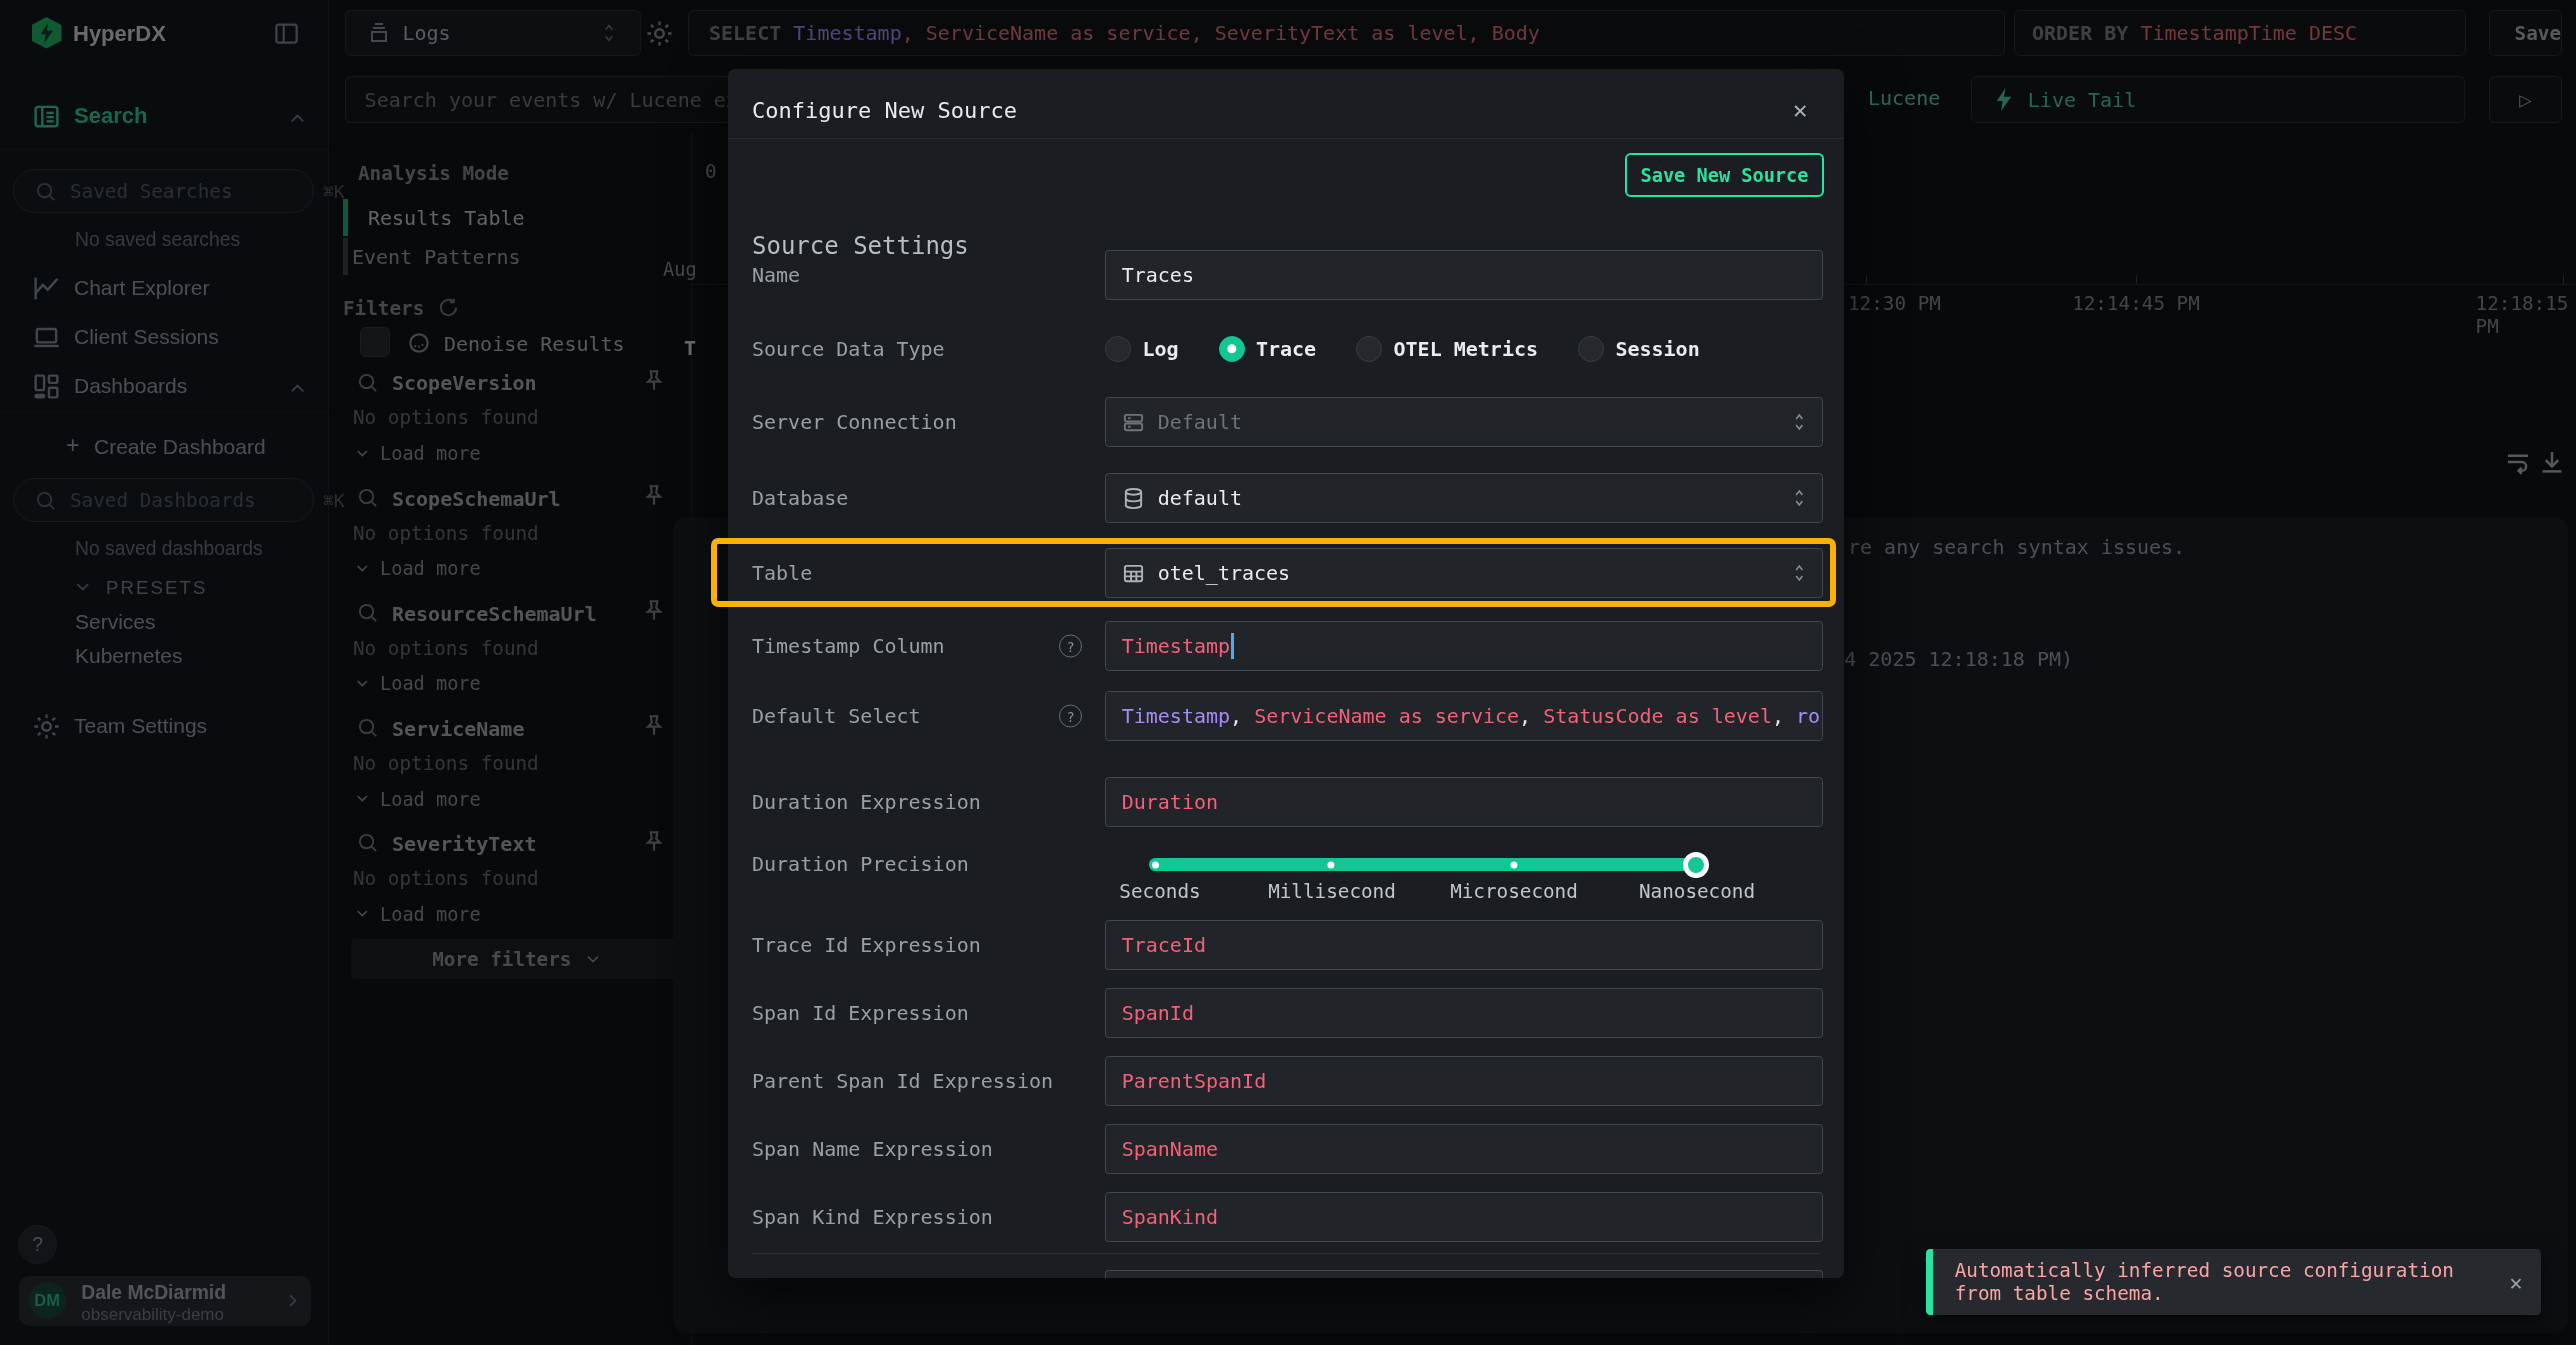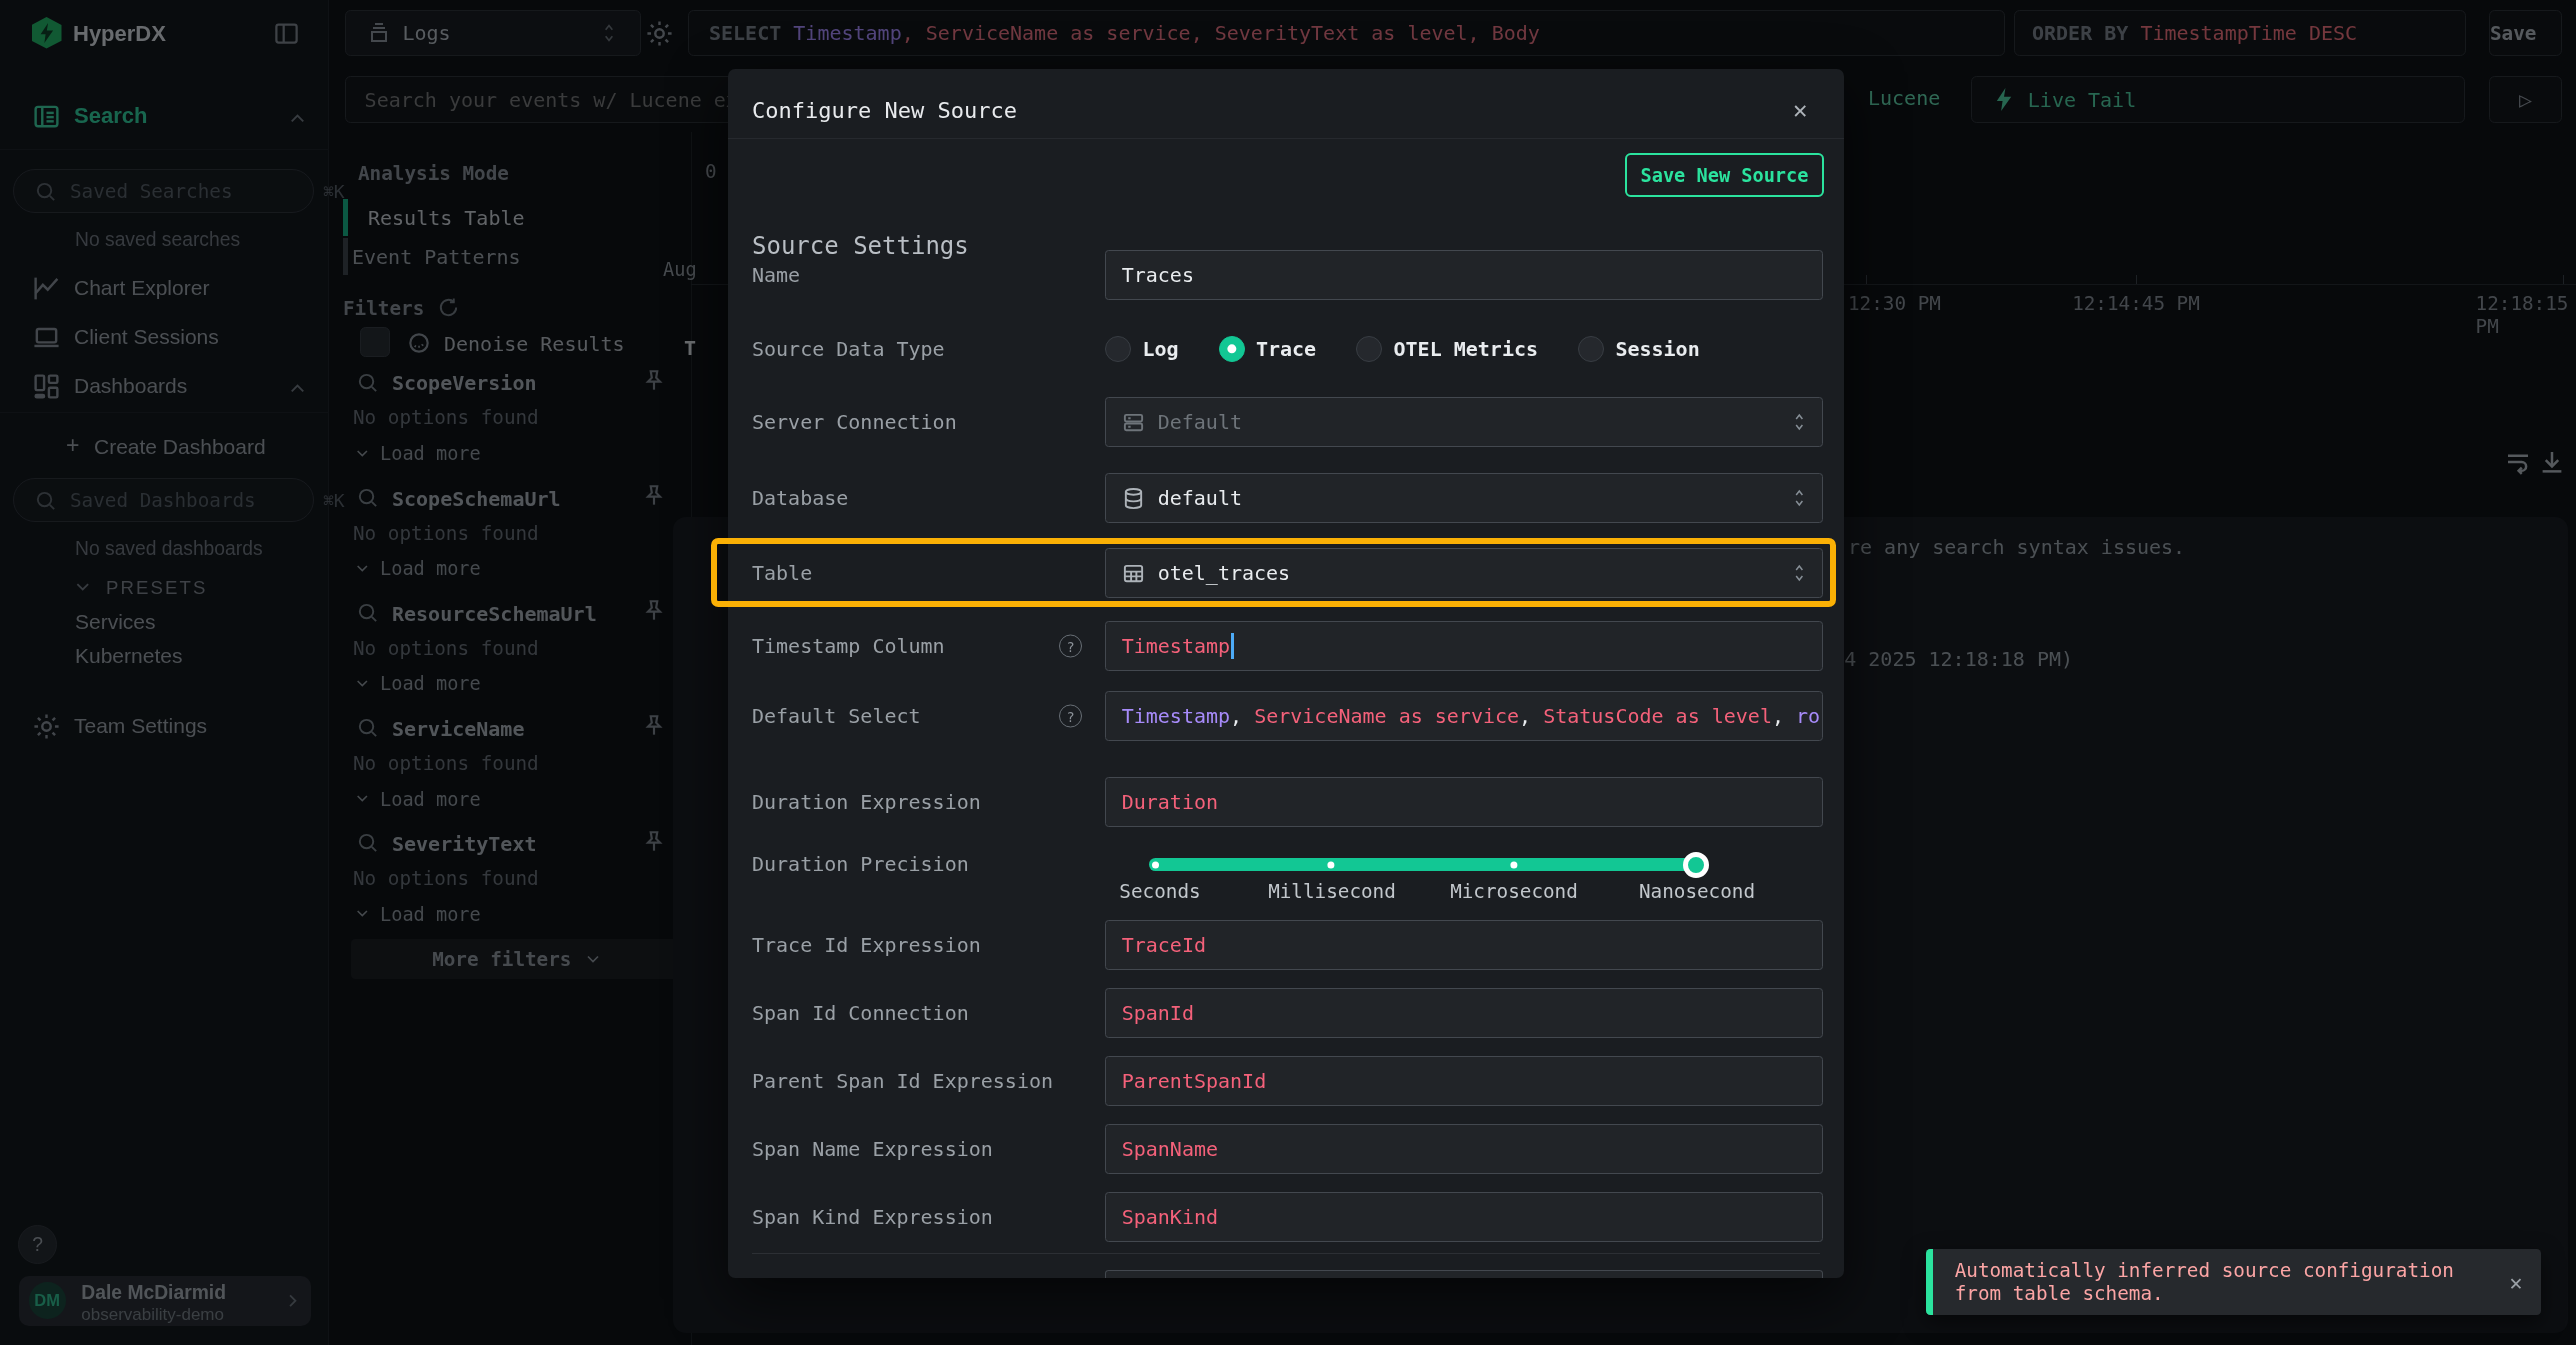--- a/index.html
+++ b/index.html
@@ -176,21 +176,21 @@
         <path d="M12 2v3M12 19v3M2 12h3M19 12h3M4.9 4.9l2.1 2.1M17 17l2.1 2.1M19.1 4.9L17 7M7 17l-2.1 2.1"></path>
       </svg>
 
     <div class="hbtn mono" style="left:688px;top:10px;width:1317px;height:46px;padding:0 20px;font-size:20px;white-space:nowrap;overflow:hidden;">
       <span class="code-kw">SELECT</span>&nbsp;<span class="code-purple">Timestamp</span><span class="code-pink">, ServiceName as service, SeverityText as level, Body</span>
     </div>
 
     <div class="hbtn mono" style="left:2014px;top:10px;width:452px;height:46px;padding:0 17px;font-size:20px;white-space:nowrap;overflow:hidden;">
       <span class="code-kw">ORDER BY</span>&nbsp;<span style="color:#ef6e78;">TimestampTime DESC</span>
     </div>
-    <div class="hbtn mono" style="left:2489px;top:10px;width:73px;height:46px;justify-content:flex-start;">
+    <div class="hbtn mono" style="left:2489px;top:10px;width:73px;height:46px;justify-content:flex-end;">
       <span style="font-size:19.3px;font-weight:bold;color:#aeb4ba;">Save</span>
     </div>
 
     <div class="hbtn" style="left:345px;top:76px;width:1464px;height:47px;padding:0 18.6px;">
       <input class="mono" style="width: 100%; background: transparent; border: none; outline: none; font-size: 20px; color: rgb(170, 176, 182);" placeholder="Search your events w/ Lucene ex..">
     </div>
     <div class="abs mono" style="left:1858px;top:86px;font-size:20px;">
       <span style="color:#4a5158;"></span>
       <span style="color:#5fd3a8;margin-left:10px;">Lucene</span>
     </div>
@@ -464,21 +464,21 @@
       <span class="mark-lbl" style="left:604px;">Millisecond</span>
       <span class="mark-lbl" style="left:786px;">Microsecond</span>
       <span class="mark-lbl" style="left:969px;">Nanosecond</span>
     </div>
 
     <div class="mlabel" style="top:876px;">Trace Id Expression</div>
     <div class="minput" style="top:851px;">
         <span class="exp">TraceId</span>
       </div>
 
-    <div class="mlabel" style="top:944px;">Span Id Connection</div>
+    <div class="mlabel" style="top:944px;">Span Id Expression</div>
     <div class="minput" style="top:919px;">
         <span class="exp">SpanId</span>
       </div>
 
     <div class="mlabel" style="top:1012px;">Parent Span Id Expression</div>
     <div class="minput" style="top:987px;">
         <span class="exp">ParentSpanId</span>
       </div>
 
     <div class="mlabel" style="top:1080px;">Span Name Expression</div>

